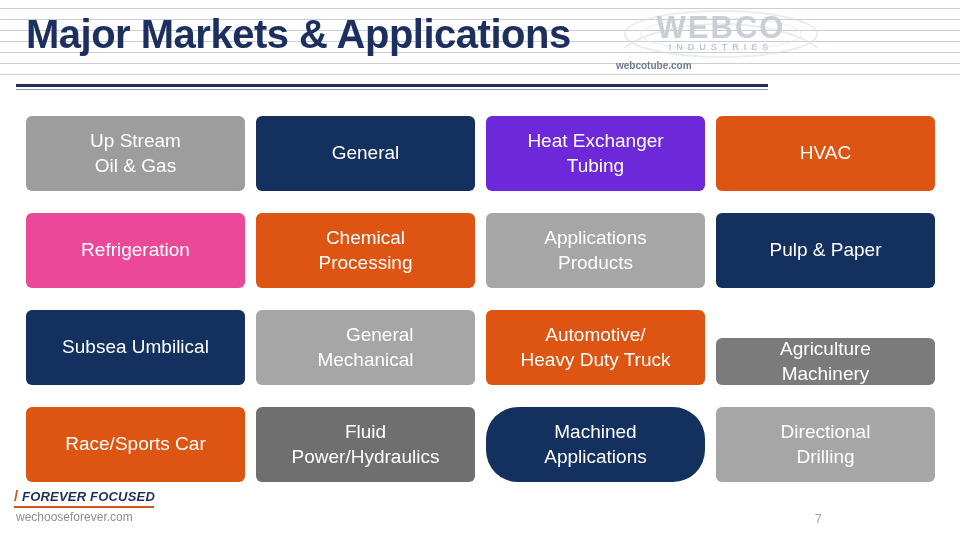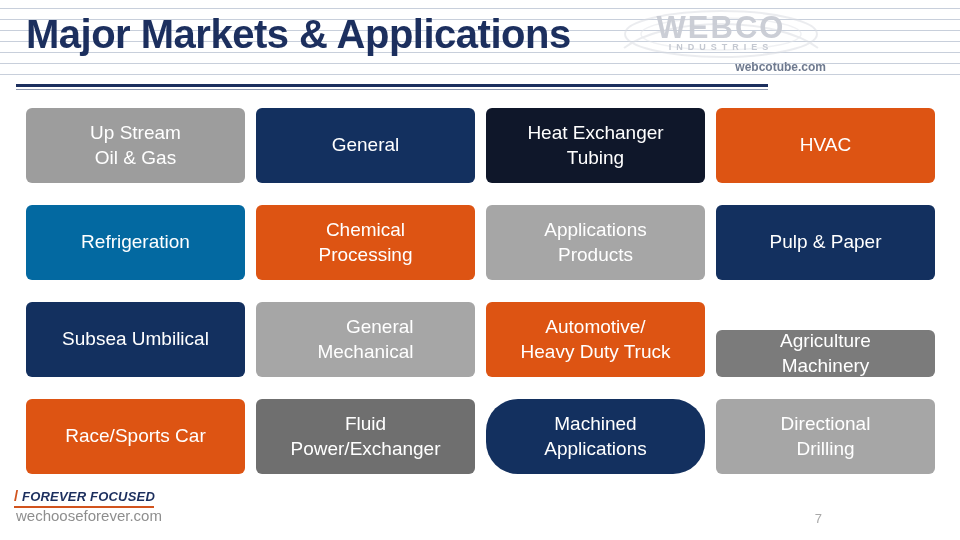--- a/index.html
+++ b/index.html
@@ -95,39 +95,39 @@
     font-weight: bold;
     letter-spacing: 5px;
     color: #c4c8d1;
     text-align: center;
   }
   .logo-url {
     position: absolute;
     left: 0;
     top: 52px;
     width: 210px;
-    font-size: 12px;
+    font-size: 10px;
     font-weight: bold;
     color: #6f7a8f;
-    text-align: right;
+    text-align: left;
   }
   .logo-swoosh {
     position: absolute;
     left: 0;
     top: 0;
     width: 210px;
     height: 56px;
     opacity: 0.5;
   }
 
   
   .grid {
     position: absolute;
     left: 26px;
-    top: 108px;
+    top: 116px;
     width: 908px;
     display: grid;
     grid-template-columns: repeat(4, 219px);
     grid-template-rows: repeat(4, 75px);
     column-gap: 11px;
     row-gap: 22px;
   }
   .cell {
     border-radius: 6px;
     display: flex;
@@ -166,21 +166,21 @@
     left: 14px;
     bottom: 36px;
     font-size: 15px;
     font-weight: bold;
     color: #d1531d;
   }
   .footer-tag {
     position: absolute;
     left: 16px;
     bottom: 16px;
-    font-size: 15px;
+    font-size: 12px;
     color: #8e8e8e;
   }
   .page-num {
     position: absolute;
     right: 18px;
     bottom: 14px;
     font-size: 13px;
     color: #a9a9a9;
   }
 </style>
@@ -211,39 +211,39 @@
     </svg>
     <div class="logo-word">WEBCO</div>
     <div class="logo-sub">INDUSTRIES</div>
     <div class="logo-url">webcotube.com</div>
   </div>
 
   <div class="grid" id="grid">
       <div class="cell" style="background: rgb(157, 157, 157);">Up Stream
 Oil &amp; Gas</div>
       <div class="cell" style="background: rgb(19, 48, 95);">General</div>
-      <div class="cell" style="background: #0f172a;">Heat Exchanger
+      <div class="cell" style="background: #6d28d9;">Heat Exchanger
 Tubing</div>
       <div class="cell" style="background: rgb(221, 84, 19);">HVAC</div>
-      <div class="cell" style="background: #0369a1; padding-left: 8px;">Refrigeration</div>
+      <div class="cell" style="background: #ec4899; padding-left: 8px;">Refrigeration</div>
       <div class="cell" style="background: rgb(221, 84, 19);">Chemical
 Processing</div>
       <div class="cell" style="background: rgb(166, 166, 166);">Applications
 Products</div>
       <div class="cell" style="background: rgb(19, 48, 95);">Pulp &amp; Paper</div>
       <div class="cell" style="background: rgb(19, 48, 95);">Subsea Umbilical</div>
       <div class="cell" style="background: rgb(166, 166, 166); text-align: right;">General
 Mechanical</div>
       <div class="cell" style="background: rgb(221, 84, 19);">Automotive/
 Heavy Duty Truck</div>
       <div class="cell" style="background: rgb(123, 123, 123); margin-top: 28px;">Agriculture
 Machinery</div>
       <div class="cell" style="background: rgb(221, 84, 19);">Race/Sports Car</div>
       <div class="cell" style="background: rgb(111, 111, 111);">Fluid
-Power/Exchanger</div>
+Power/Hydraulics</div>
       <div class="cell" style="background: rgb(19, 48, 95); border-radius: 32px;">Machined
 Applications</div>
       <div class="cell" style="background: rgb(166, 166, 166);">Directional
 Drilling</div>
     </div>
 
   <div class="footer-slash">/</div>
   <div class="footer-mark" style="left:22px">FOREVER FOCUSED</div>
   <div class="footer-rule"></div>
   <div class="footer-tag">wechooseforever.com</div>

